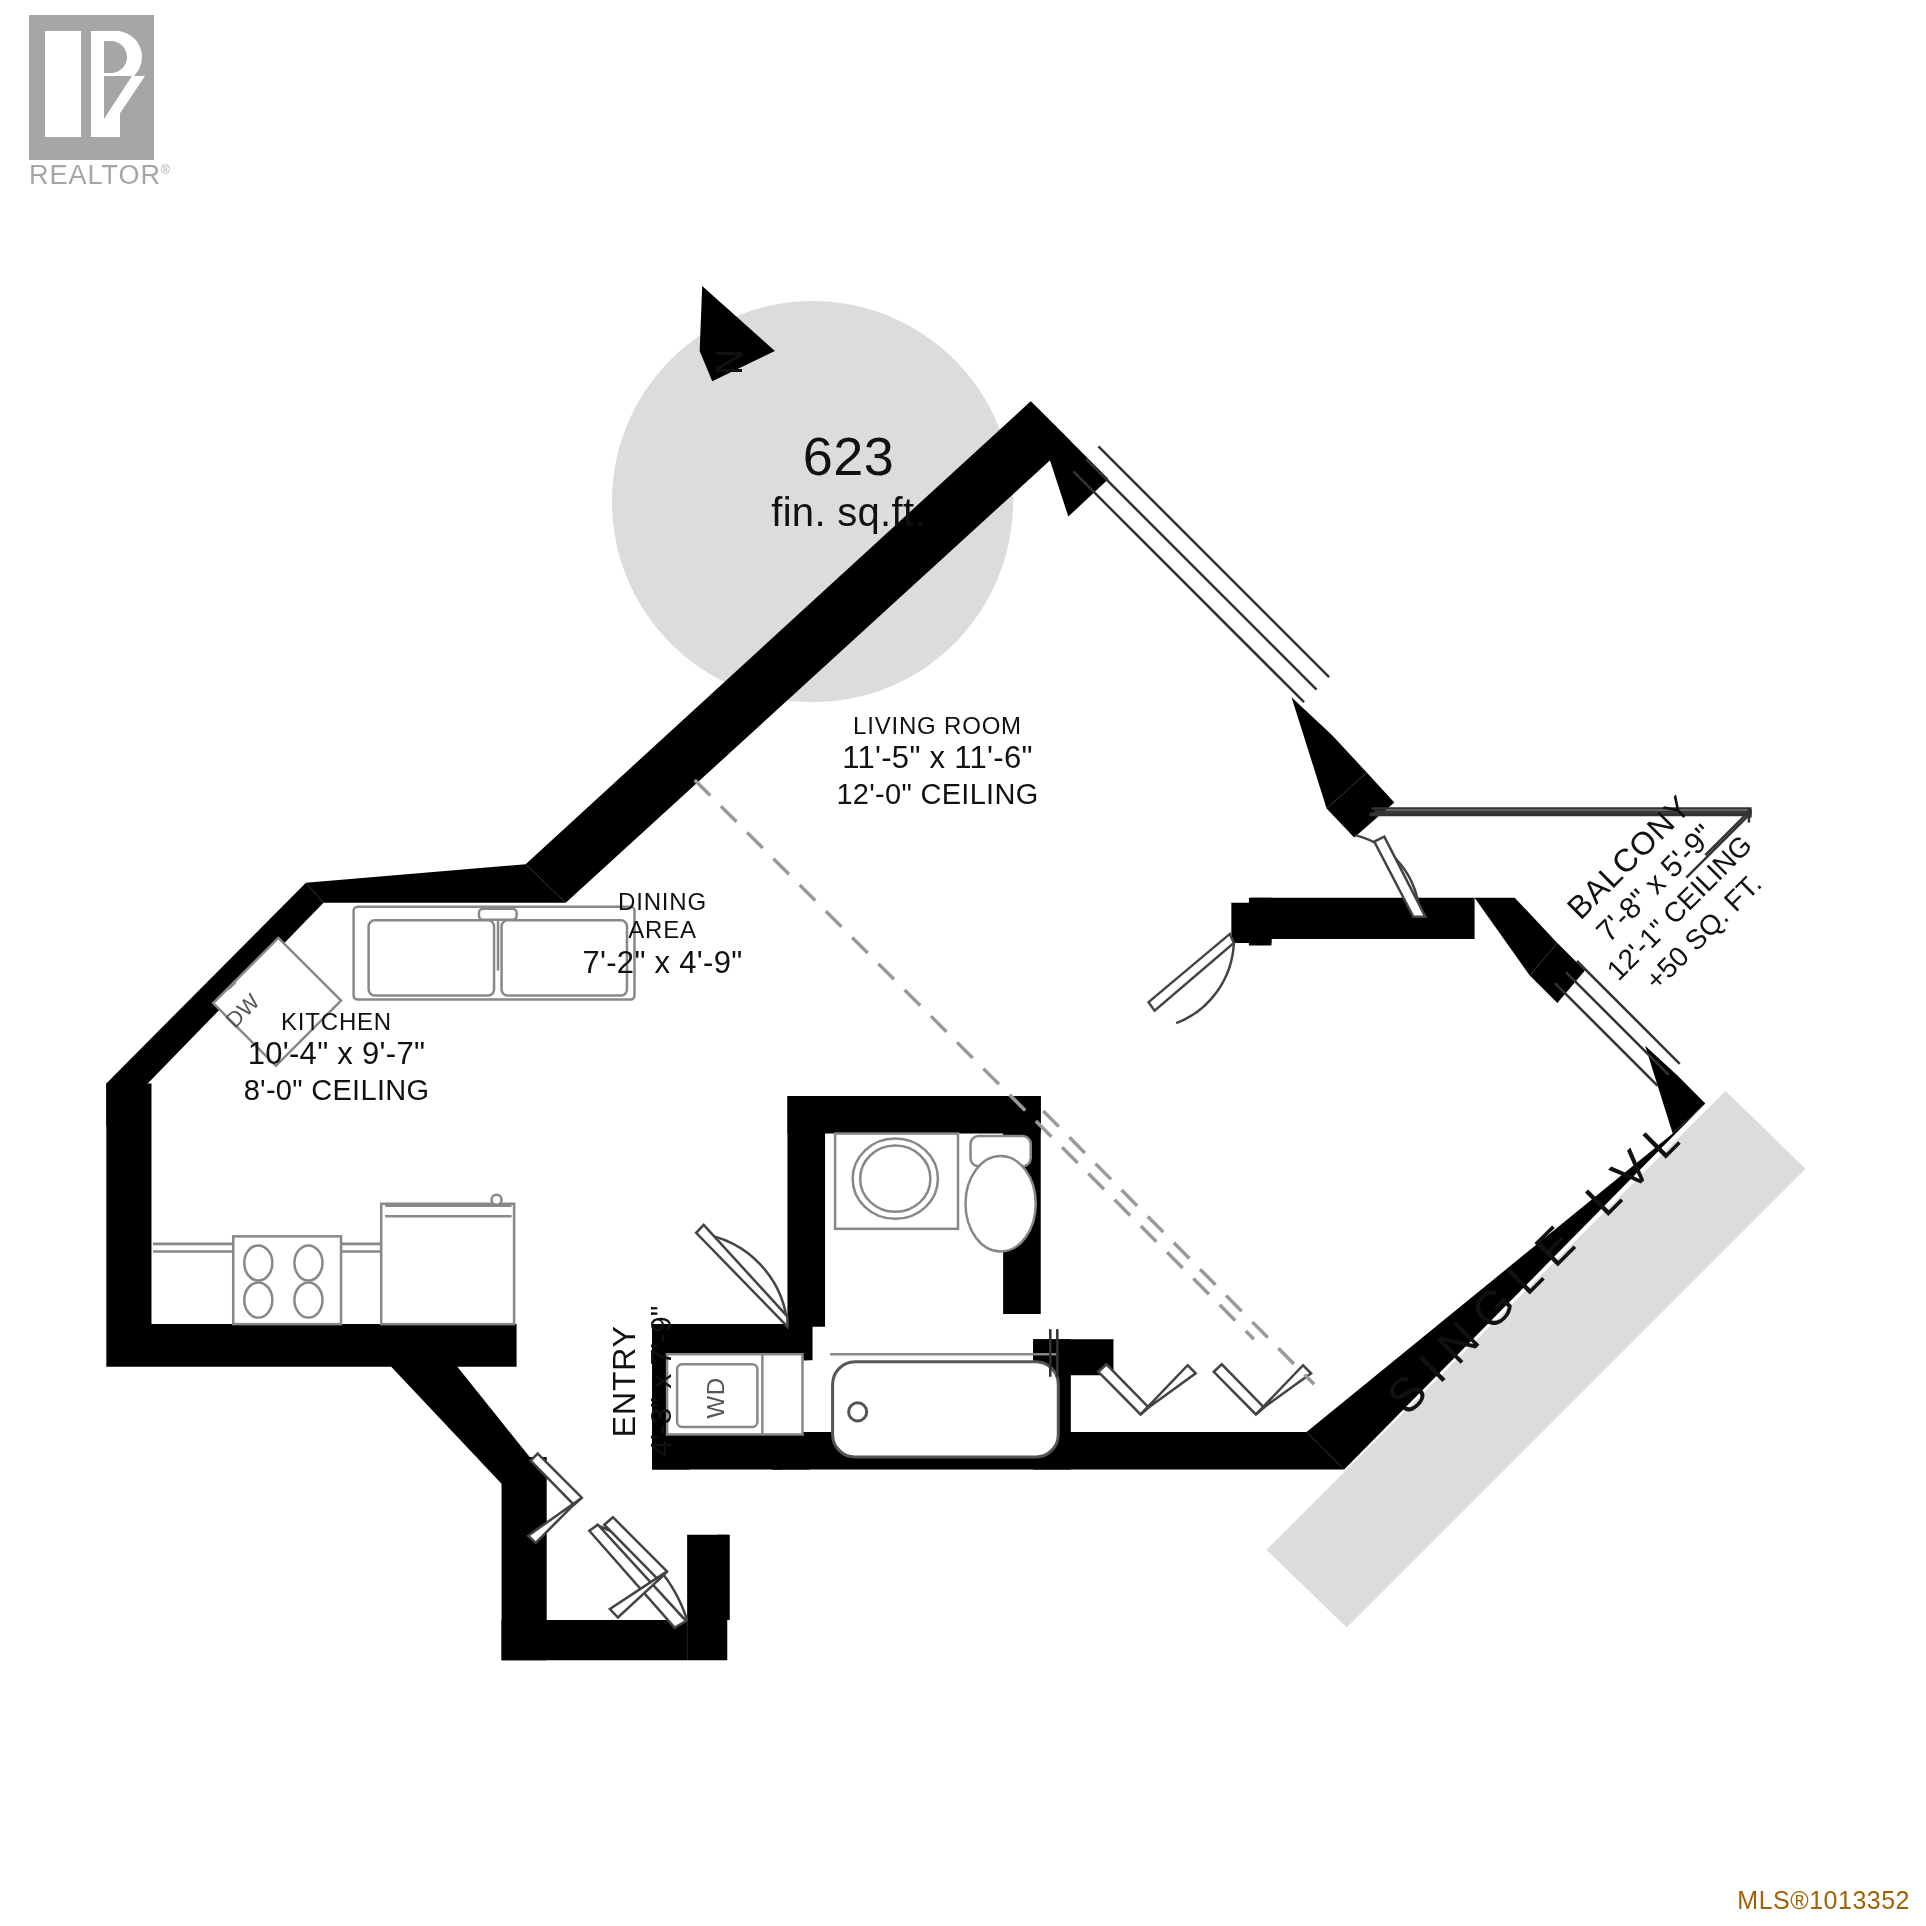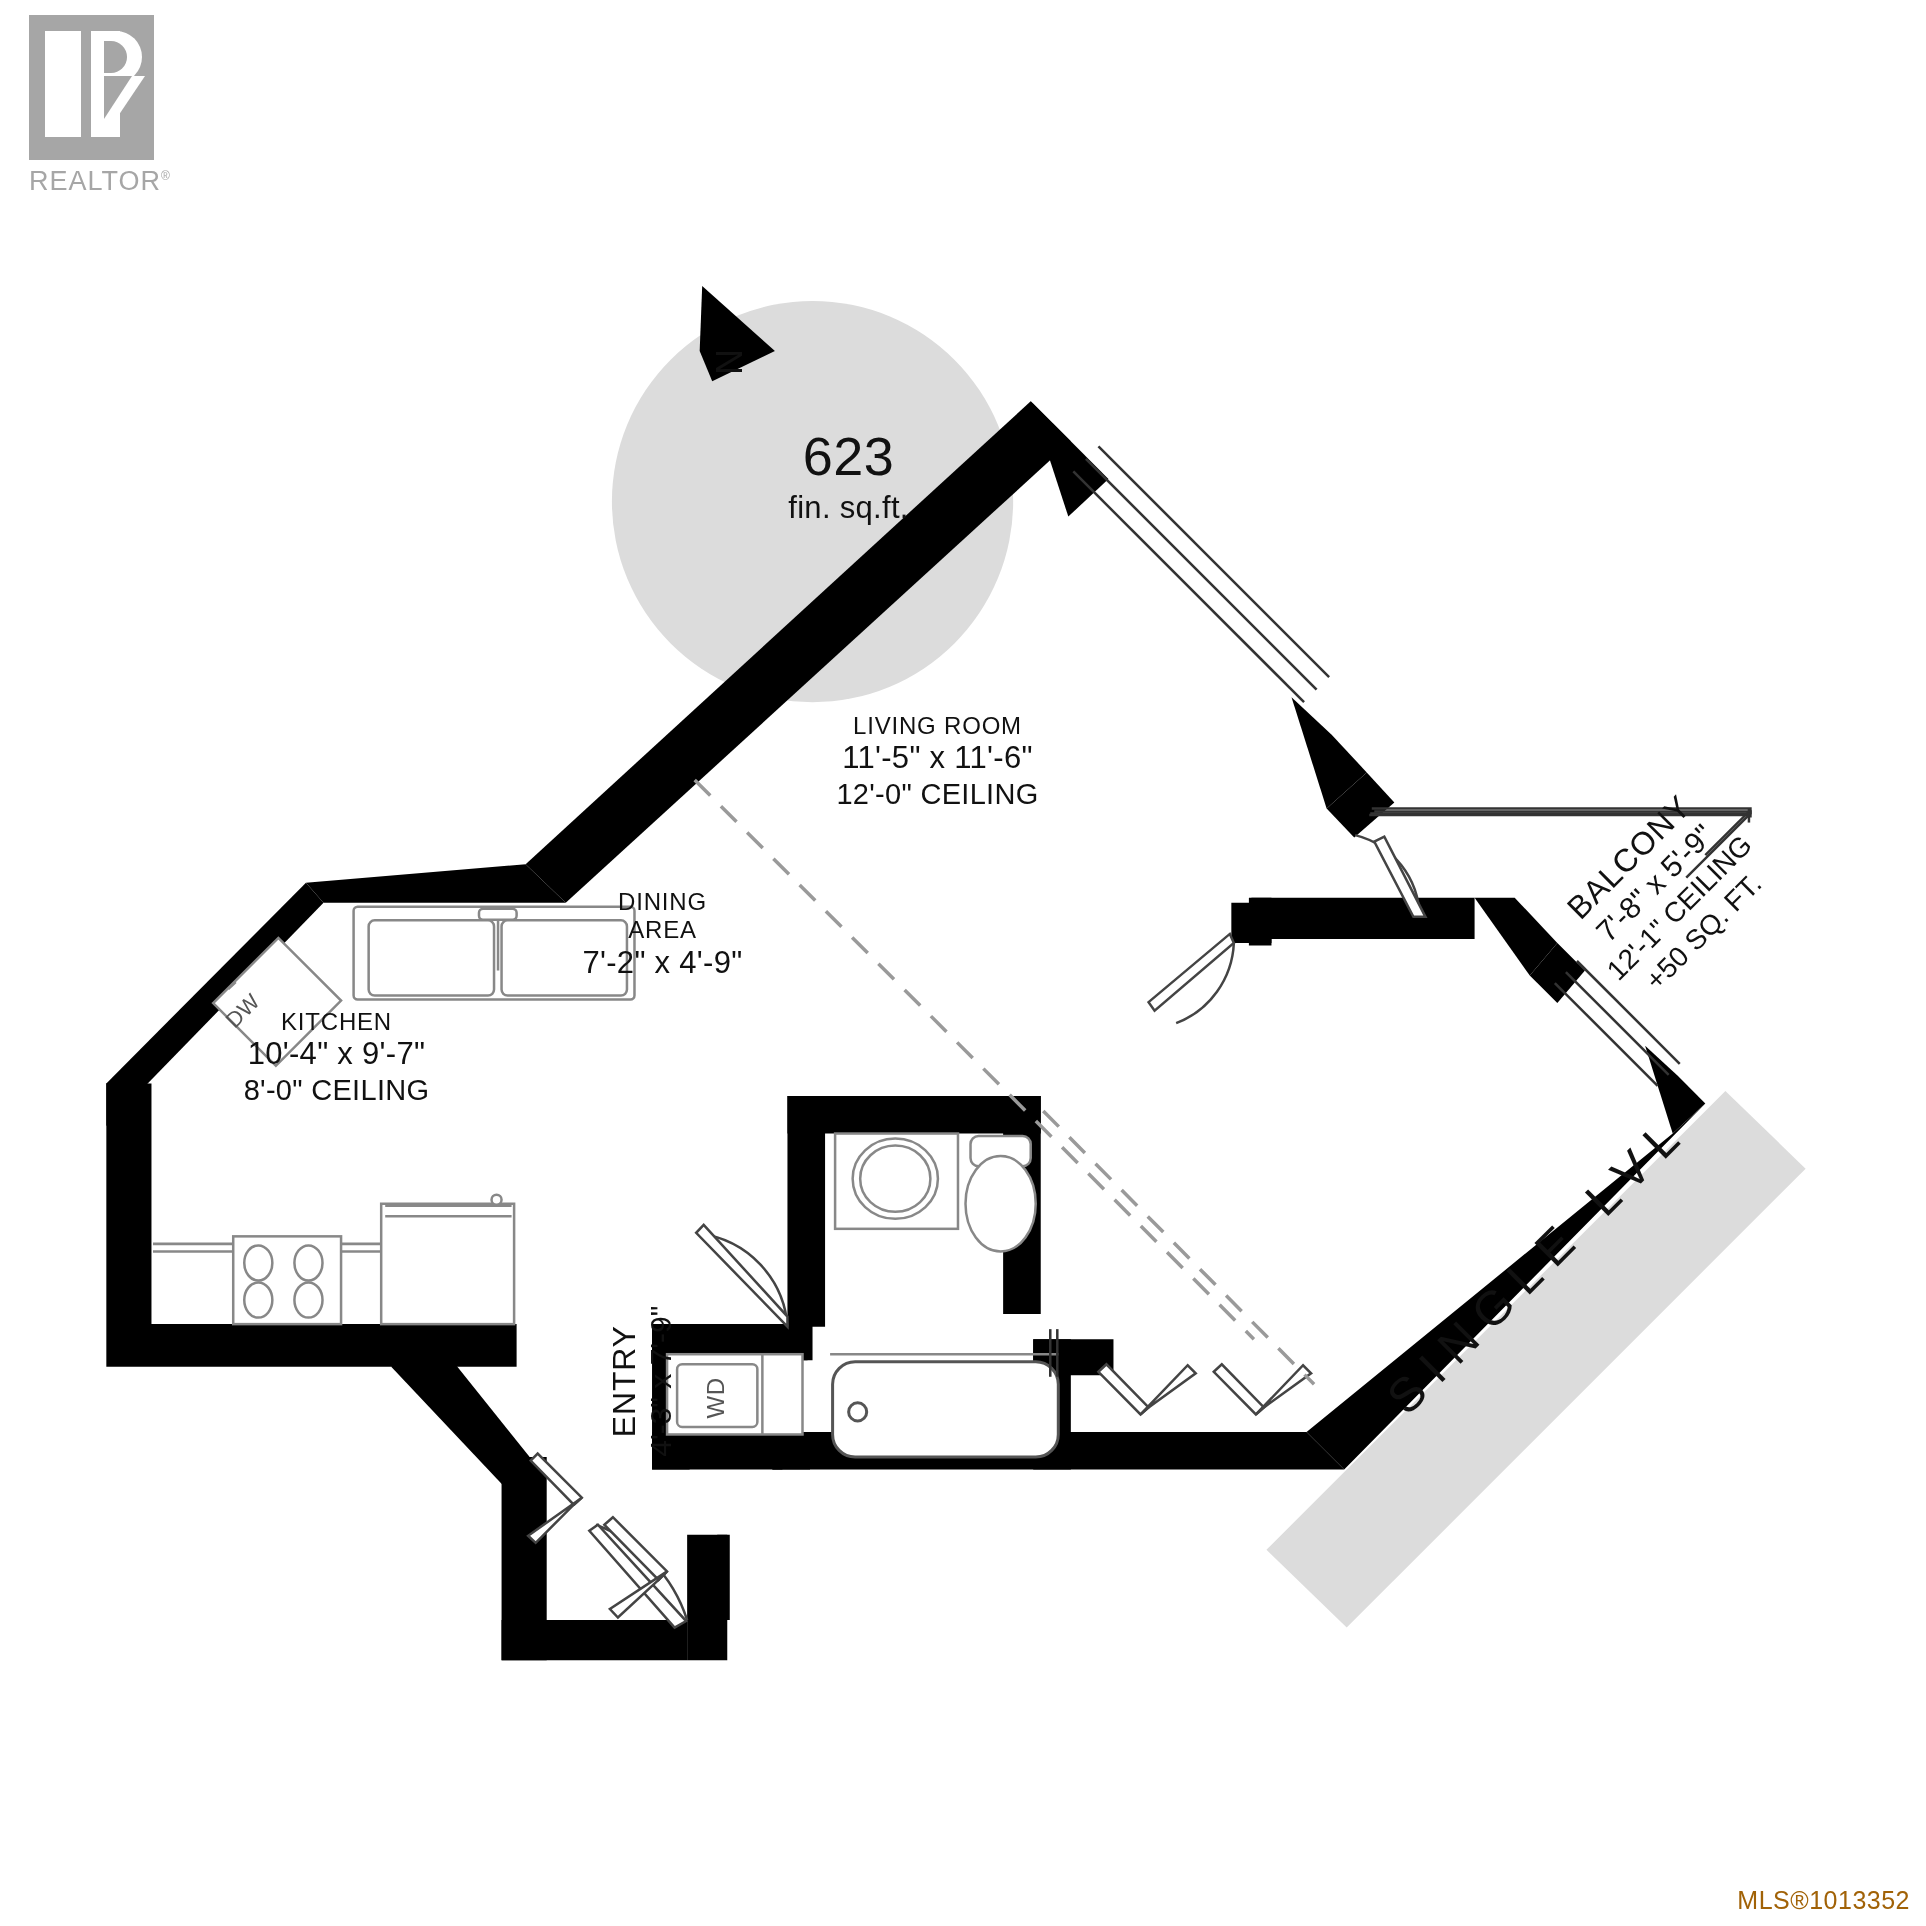--- a/index.html
+++ b/index.html
@@ -109,41 +109,40 @@
     border-bottom: 61px solid transparent;
   }
   #realtor-mark .r-leg-cut {
     position: absolute;
     left: 75px; top: 61px;
     width: 0; height: 0;
     border-left: 28px solid #a6a6a6;
     border-bottom: 43px solid transparent;
   }
   #realtor-word {
-    margin-top: 6px;
     font-family: "Liberation Sans", sans-serif;
     font-size: 27px;
     letter-spacing: 1px;
     color: #a6a6a6;
     white-space: nowrap;
     text-align: center;
   }
   #realtor-word sup { font-size: 12px; }
 
   
   #area-block {
     position: absolute;
     left: 748px;
     top: 429px;
     width: 201px;
     text-align: center;
     color: #111111;
   }
   #area-number { font-size: 54px; letter-spacing: 0.5px; line-height: 1; }
-  #area-units  { font-size: 31px; letter-spacing: 0.3px; margin-top: 7px; }
+  #area-units  { font-size: 40px; letter-spacing: 0.3px; margin-top: 7px; }
   #compass-n {
     position: absolute;
     left: 715px;
     top: 341px;
     font-size: 36px;
     color: #111111;
     transform: rotate(90deg);
     transform-origin: 50% 50%;
   }
 

